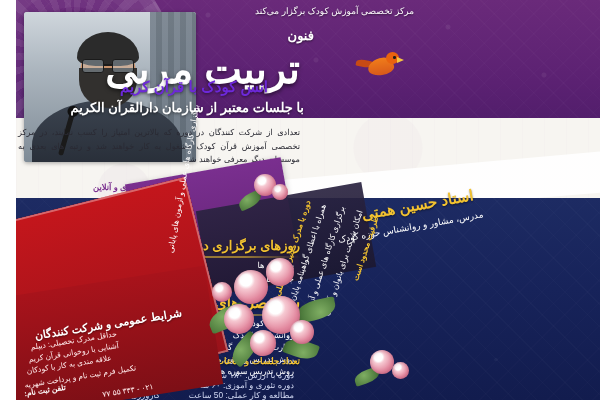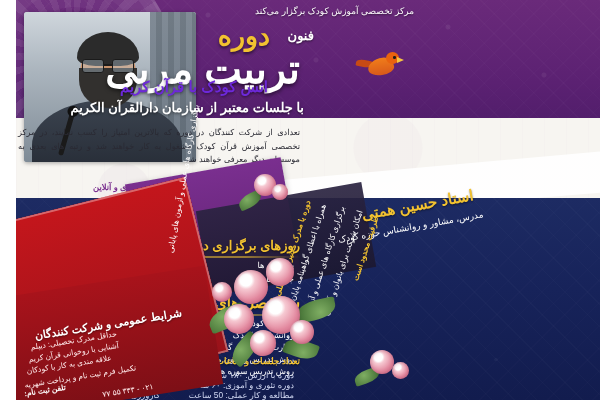--- a/index.html
+++ b/index.html
@@ -416,21 +416,20 @@
     <div class="mic"></div>
   </div>
 
   <div class="bird-tail"></div>
   <div class="bird-body"></div>
   <div class="bird-head"></div>
   <div class="bird-beak"></div>
   <div class="bird-eye"></div>
 
   <div class="t rtl eyebrow">مرکز تخصصی آموزش کودک برگزار می‌کند</div>
-  <div class="t rtl kw-dore">دوره</div>
   <div class="t rtl kw-feshordeh">فنون</div>
   <div class="t rtl kw-main">تربیت مربی</div>
   <div class="t rtl kw-sub">انس کودک با قرآن کریم</div>
   <div class="t rtl kw-cert">با جلسات معتبر از سازمان دارالقرآن الکریم</div>
 
   <div class="para">تعدادی از شرکت کنندگان در دوره که بالاترین امتیاز را کسب نمایند، در مرکز تخصصی آموزش قرآن کودک مشغول به کار خواهند شد و رتبه های بعدی به موسسات دیگر معرفی خواهند شد.</div>
   <div class="para-note">برگزاری دوره بصورت حضوری و آنلاین</div>
 
   <div class="ribbon-purple"></div>
   <div class="ribbon-dark"></div>

